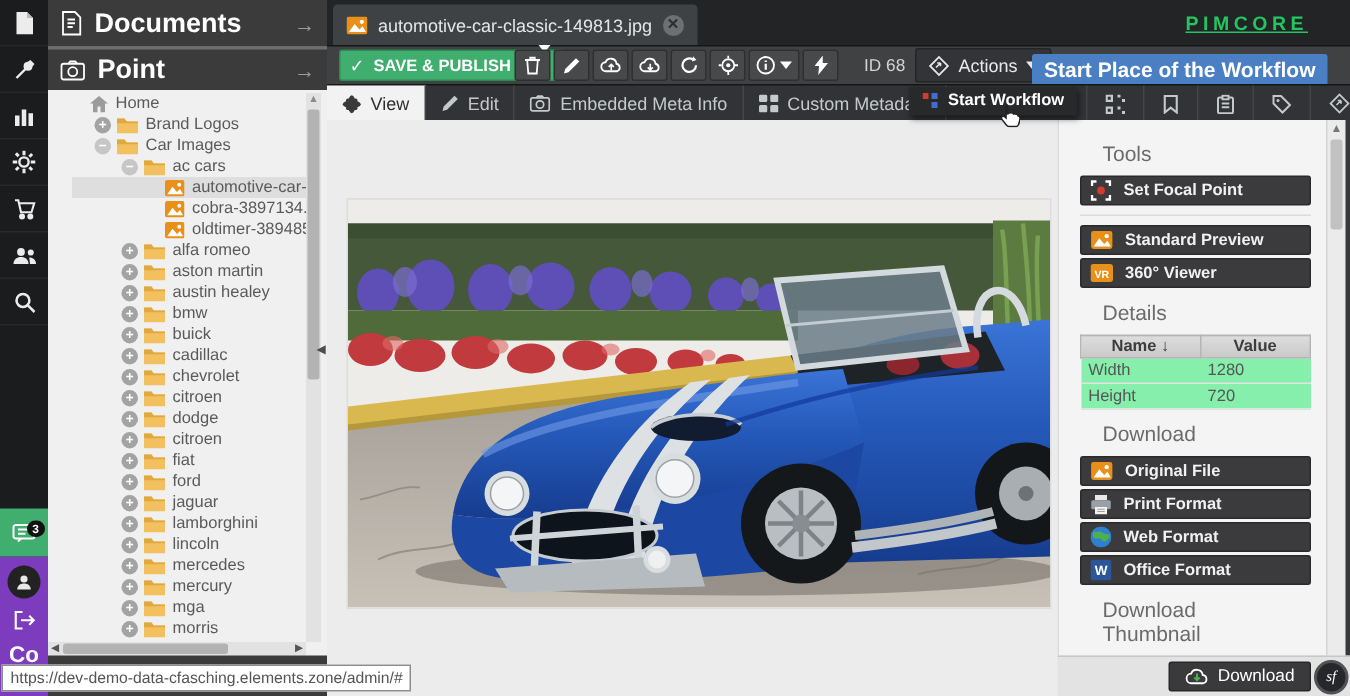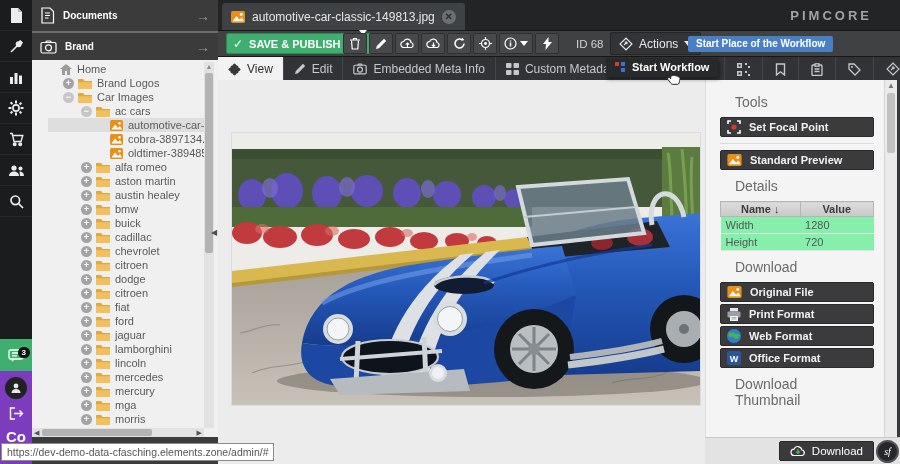--- a/index.html
+++ b/index.html
@@ -14,21 +14,21 @@
   .rail-green { background:#3fae6e; height:32px; display:flex; align-items:center; justify-content:center; position:relative; }
   .rail-purple { background:#7d3bbd; height:93px; display:flex; flex-direction:column; align-items:center; padding-top:6px; gap:8px; }
   .chat-badge { position:absolute; right:2px; top:8px; background:#111; color:#fff; font-size:8px; border-radius:7px; padding:1px 4px; font-weight:bold; }
   .avatar-circle { width:22px; height:22px; border-radius:50%; background:#222; display:flex; align-items:center; justify-content:center; }
   .co-logo { color:#fff; font-weight:bold; font-size:15px; letter-spacing:0; }
 
   
   .sidebar { position:absolute; left:32px; top:0; width:186px; height:464px; background:#f0f0f0; z-index:4; }
   .side-header { height:31px; background:#3b3b3b; display:flex; align-items:center; padding:0 8px; gap:8px; cursor:pointer; }
   .side-header + .side-header { border-top:2px solid #6e6e6e; height:29px; }
-  .side-header .hlabel { color:#fff; font-size:10px; font-weight:bold; flex:1; }
+  .side-header .hlabel { color:#fff; font-size:18px; font-weight:bold; flex:1; }
   .side-header .harrow { color:#9a9a9a; font-size:14px; }
   .tree { position:absolute; left:0; top:62px; right:14px; bottom:36px; overflow:hidden;margin-left:16px; }
   .tree-row { height:14px; display:flex; align-items:center; font-size:11px; color:#5a5a5a; white-space:nowrap; cursor:pointer; }
   .tree-row.selected { background:#dedede; }
   .exp { width:11px; height:11px; border-radius:50%; background:#a3a3a3; color:#fff; font-size:9px; line-height:10px; text-align:center; font-weight:bold; margin-right:4px; flex:0 0 11px; }
   .exp.minus { background:#c6c6c6; }
   .ticon { margin-right:5px; flex:0 0 auto; }
   .vscroll { position:absolute; right:4px; top:62px; width:10px; bottom:36px; background:#e2e2e2; }
   .vscroll .arr { height:10px; color:#8a8a8a; font-size:7px; text-align:center; line-height:10px; }
   .vscroll .thumb { position:absolute; left:1px; right:1px; top:11px; height:180px; background:#b3b3b3; border-radius:2px; }
@@ -40,35 +40,35 @@
   .side-footer .harrow { color:#9a9a9a; font-size:14px; }
   .status-tip { position:absolute; left:1px; bottom:3px; z-index:50; background:#fff; border:1px solid #8d8d8d; color:#555; font-size:10.5px; padding:2px 5px; white-space:nowrap; }
   .collapse-handle { position:absolute; left:210px; top:223px; width:8px; height:18px; z-index:6; display:flex; align-items:center; justify-content:center; color:#4d4d4d; font-size:8px; cursor:pointer; }
 
   
   .main { position:absolute; left:218px; top:0; right:0; height:464px; }
   .row1 { height:30px; background:#232426; position:relative; }
   .doc-tab { position:absolute; left:4px; top:3px; height:27px; background:#3f4244; border-radius:3px 3px 0 0; display:flex; align-items:center; padding:0 9px; gap:7px; cursor:pointer; }
   .doc-tab .ttl { color:#e6e6e6; font-size:12px; }
   .tab-close { width:14px; height:14px; border-radius:50%; background:#6d7073; color:#2c2d2f; font-size:10px; line-height:14px; text-align:center; font-weight:bold; cursor:pointer; }
-  .brandmark { position:absolute; right:28px; top:0; height:30px; display:flex; align-items:center; color:#a3a3a3; font-size:13px; font-weight:bold; letter-spacing:3px; }
+  .brandmark { position:absolute; right:28px; top:0; height:30px; display:flex; align-items:center; color:#22c55e; font-size:13px; font-weight:bold; letter-spacing:3px;text-decoration:underline; }
 
   .row2 { height:26px; background:#3f4143; border-top:1px solid #161616; display:flex; align-items:center; position:relative; }
   .btn-save { position:absolute; left:8px; top:2px; height:21px; background:#3fae6e; border:1px solid #2d8a52; border-radius:2px; display:flex; align-items:center; color:#fff; cursor:pointer; }
   .btn-save .chk { font-size:12px; padding:0 6px; }
   .btn-save .lbl { font-size:11px; font-weight:bold; padding-right:9px; }
   .btn-save .split { width:1px; height:21px; background:#2d8a52; }
   .btn-save .car { padding:0 8px; }
   .caret { width:0; height:0; border-left:4px solid transparent; border-right:4px solid transparent; border-top:5px solid #fff; }
   .tool-icons { position:absolute; left:125px; top:2px; display:flex; gap:2px; }
   .ibtn { width:24px; height:21px; background:#47494b; border:1px solid #2f3032; border-radius:2px; display:flex; align-items:center; justify-content:center; cursor:pointer; }
   .ibtn.wide { width:34px; gap:3px; }
   .id-label { position:absolute; left:358px; color:#d3d3d3; font-size:11.5px; }
   .btn-actions { position:absolute; left:392px; top:1px; height:23px; background:#323437; border:1px solid #232527; border-radius:2px; display:flex; align-items:center; gap:6px; padding:0 8px; color:#e8e8e8; font-size:12px; cursor:pointer; }
-  .wf-badge { position:absolute; left:470px; top:5px; background:#4a80c3; color:#fff; font-size:10px; font-weight:bold; padding:2px 8px 3px; border-radius:2px; }
+  .wf-badge { position:absolute; left:470px; top:5px; background:#4a80c3; color:#fff; font-size:14px; font-weight:bold; padding:2px 8px 3px; border-radius:2px; }
 
   .row3 { height:24px; background:#313336; border-top:1px solid #161616; display:flex; position:relative; }
   .tab { height:24px; display:flex; align-items:center; gap:6px; padding:0 10px; color:#c6c9cb; font-size:12px; border-right:1px solid #434648; cursor:pointer; white-space:nowrap; }
   .tab.active { background:#f2f2f2; color:#2e2e2e; }
   .tab.icon-only { padding:0 12px; }
   .wf-tooltip { position:absolute; left:388px; top:1px; background:#28292b; color:#fff; font-size:11px; font-weight:bold; padding:3px 9px 4px; box-shadow:1px 2px 4px rgba(0,0,0,.5); z-index:30; display:flex; align-items:center; gap:6px; }
   .hand-cursor { position:absolute; left:448px; top:12px; z-index:31; }
 
   
   .preview { position:absolute; left:0; top:80px; width:487px; bottom:0; background:#ececec; }
@@ -188,21 +188,21 @@
       </svg>
     <span class="hlabel">Documents</span>
     <span class="harrow">→</span>
   </div>
   <div class="side-header">
     <svg width="17" height="14" viewBox="0 0 17 14" fill="none" stroke="#fff" stroke-width="1.2">
         <rect x="1" y="2.5" width="15" height="10.5" rx="1.5"></rect>
         <path d="M5.5 2.5 6.8 1h3.4l1.3 1.5"></path>
         <circle cx="8.5" cy="7.8" r="3"></circle>
       </svg>
-    <span class="hlabel">Brand</span>
+    <span class="hlabel">Point</span>
     <span class="harrow">→</span>
   </div>
 
   <div class="tree" id="tree">
       <div class="tree-row" style="padding-left: 12px;">
         <span class="ticon">
           <svg width="12" height="11" viewBox="0 0 12 11">
             <path d="M6 0 12 5H10v6H7V7H5v4H2V5H0Z" fill="#9b9b9b"></path>
           </svg>
         </span>
@@ -790,20 +790,27 @@
     </div>
     <hr class="group-sep">
     <div class="dark-btn">
       <svg width="15" height="12" viewBox="0 0 13 11">
           <rect width="13" height="11" rx="1.5" fill="#e8901a"></rect>
           <circle cx="9.5" cy="3.2" r="1.3" fill="#fff"></circle>
           <path d="M1.5 9.5 5 4.5 8 8l2-2 2 3.5Z" fill="#fff"></path>
         </svg>
       <span>Standard Preview</span>
     </div>
+    <div class="dark-btn">
+      <svg width="15" height="12" viewBox="0 0 15 12">
+          <rect width="15" height="12" rx="2" fill="#e8901a"></rect>
+          <text x="7.5" y="9" font-size="7" font-family="Liberation Sans, sans-serif" font-weight="bold" fill="#fff" text-anchor="middle">VR</text>
+        </svg>
+      <span>360° Viewer</span>
+    </div>
 
     <h3>Details</h3>
     <table class="details">
       <tbody>
           <tr>
         <th style="width:52%"><span>Name</span> <span style="font-weight:normal">↓</span></th>
         <th><span>Value</span></th>
       </tr>
       <tr>
         <td>Width</td>

